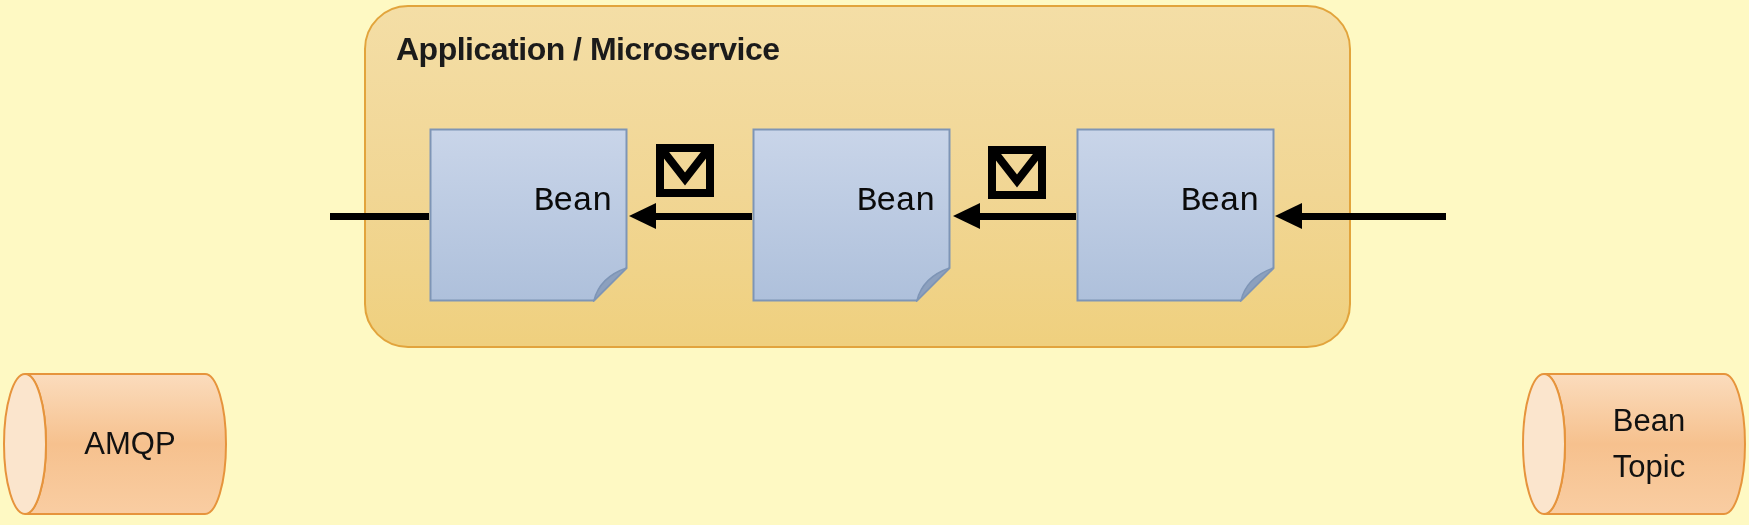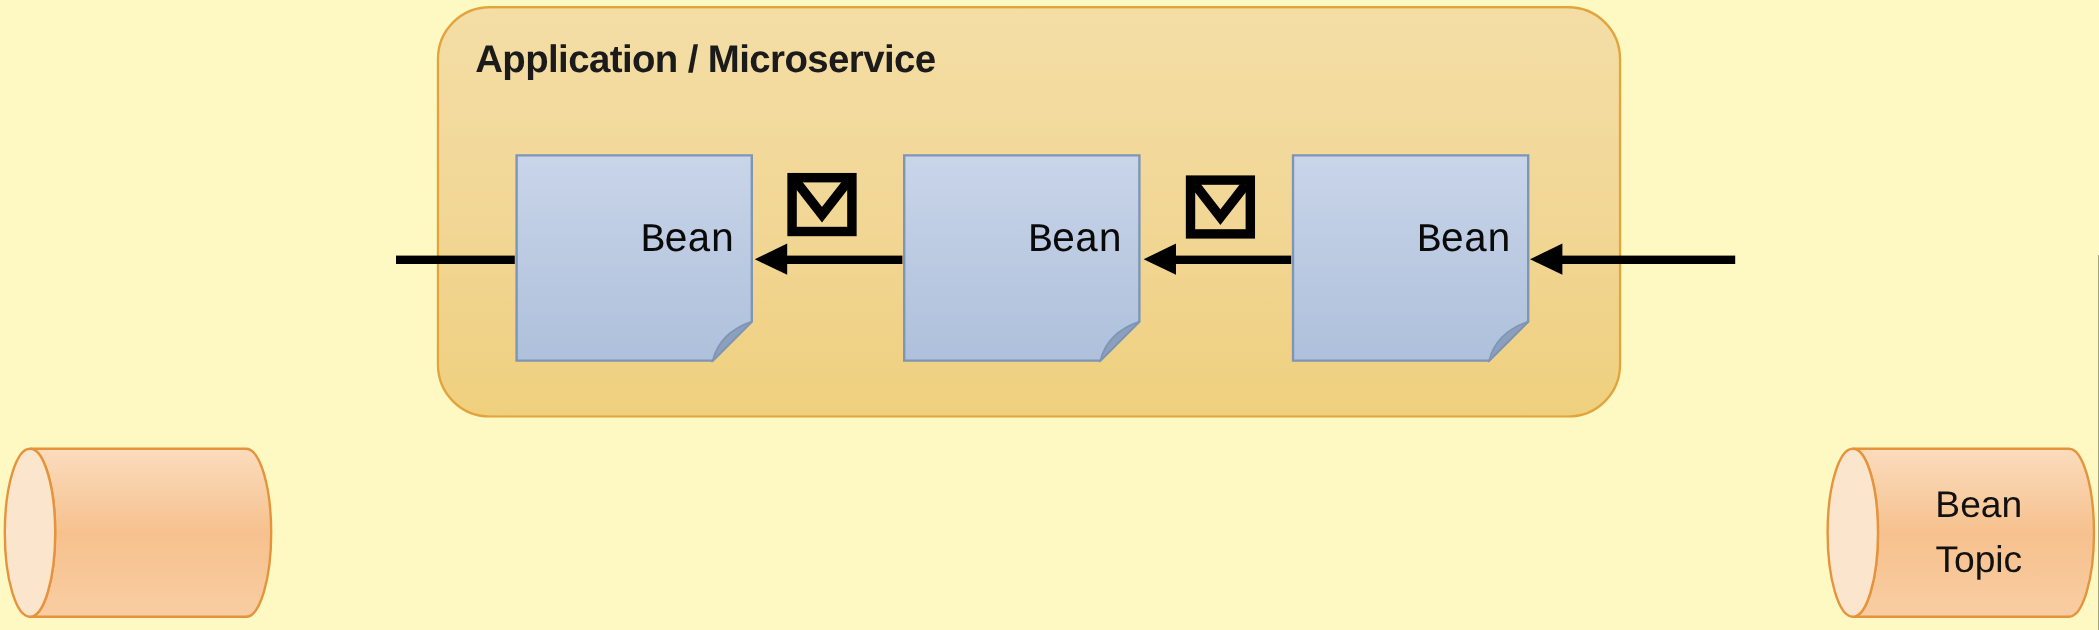--- a/index.html
+++ b/index.html
@@ -154,20 +154,21 @@
     <rect x="4" y="4" width="50" height="45" fill="none" stroke="#000000" stroke-width="8"></rect>
     <polyline points="8,8 29,35 50,8" fill="none" stroke="#000000" stroke-width="8"></polyline>
   </svg>
 
   <div class="cyl cyl-amqp">
     <svg width="226" height="144" viewBox="0 0 226 144">
       <path d="M23 2 H203 A21 70 0 0 1 203 142 H23 A21 70 0 0 0 23 2 Z" fill="url(#cylGrad)" stroke="#E6943C" stroke-width="2"></path>
       <ellipse cx="23" cy="72" rx="21" ry="70" fill="#FBE5CD" stroke="#E6943C" stroke-width="2"></ellipse>
     </svg>
     <div class="cyl-label">
+      <span>AMQP</span>
     </div>
   </div>
 
   <div class="cyl cyl-kafka">
     <svg width="226" height="144" viewBox="0 0 226 144">
       <path d="M23 2 H203 A21 70 0 0 1 203 142 H23 A21 70 0 0 0 23 2 Z" fill="url(#cylGrad)" stroke="#E6943C" stroke-width="2"></path>
       <ellipse cx="23" cy="72" rx="21" ry="70" fill="#FBE5CD" stroke="#E6943C" stroke-width="2"></ellipse>
     </svg>
     <div class="cyl-label">
       <span>Bean</span>

